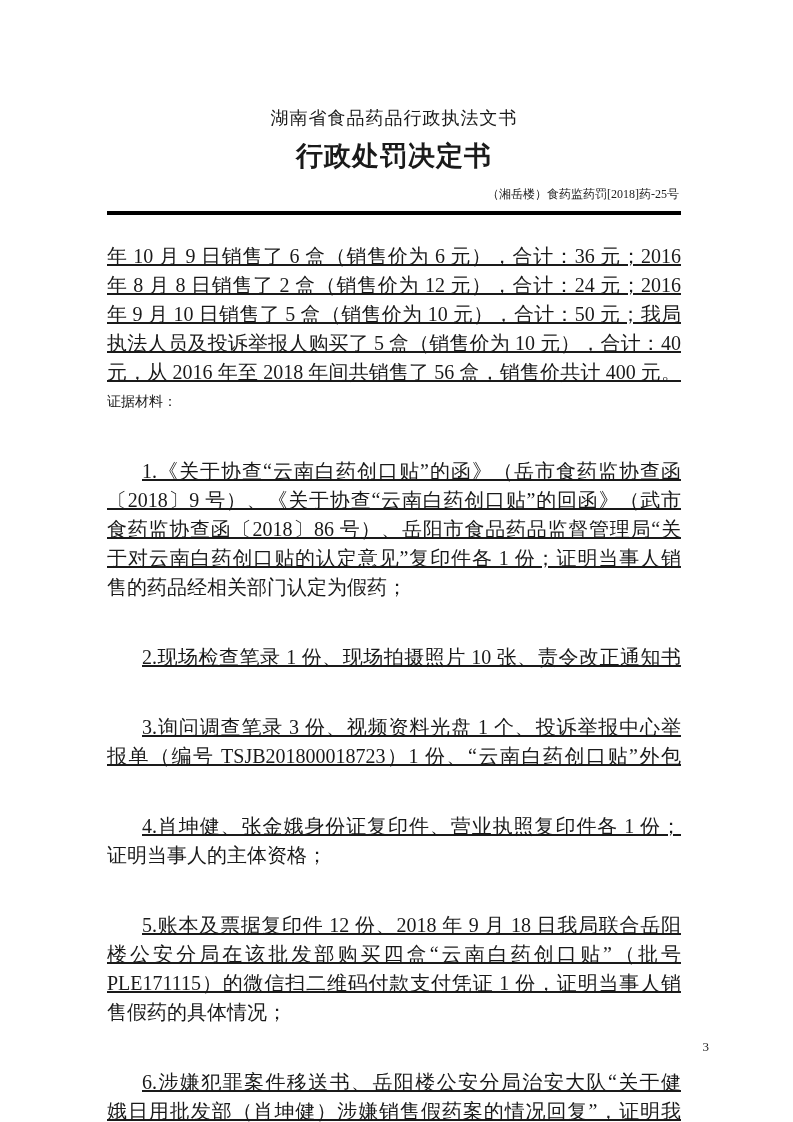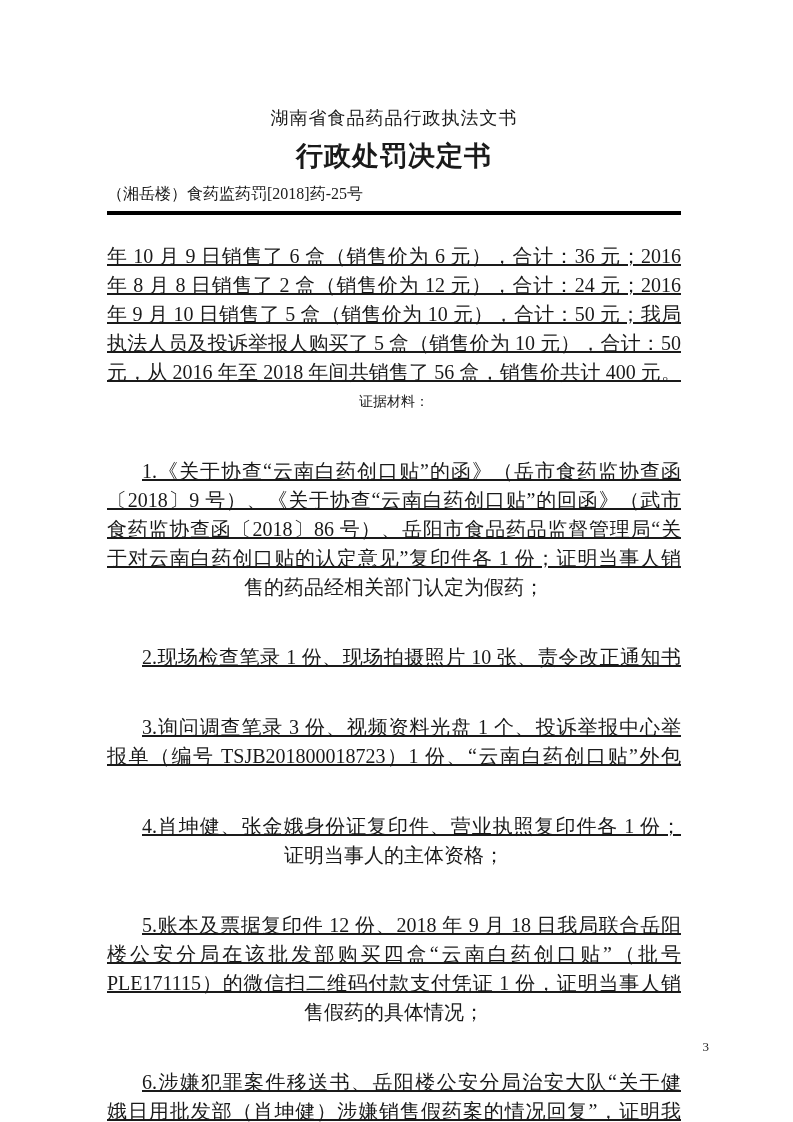--- a/index.html
+++ b/index.html
@@ -28,40 +28,39 @@
   .doc-title {
     margin: 6px 0 8px 0;
     font-size: 27px;
     line-height: 38px;
     font-weight: bold;
     text-align: center;
     letter-spacing: 1px;
   }
   .doc-number {
     margin-top: 7px;
-    font-size: 16px;
+    font-size: 12px;
     line-height: 22px;
-    text-align: left;
+    text-align: right;
     padding-right: 2px;
   }
   .rule {
     margin-top: 6px;
     height: 4px;
     background: #000000;
   }
   .doc-body {
     margin-top: 27px;
   }
   .line {
     font-size: 20px;
     line-height: 29px;
     height: 29px;
     white-space: pre-wrap;
     overflow: hidden;
-    text-align: center;
   }
   .line.jl {
     text-align: justify;
     text-align-last: justify;
     text-decoration: underline;
   }
   .line.ind {
     text-indent: 35px;
     margin-top: 41px;
   }
@@ -81,21 +80,21 @@
 
 <div class="page">
   <div class="doc-header">湖南省食品药品行政执法文书</div>
   <h1 class="doc-title">行政处罚决定书</h1>
   <div class="doc-number">（湘岳楼）食药监药罚[2018]药-25号</div>
   <div class="rule"></div>
   <div class="doc-body" id="doc-body">
       <div class="line jl">年 10 月 9 日销售了 6 盒（销售价为 6 元），合计：36 元；2016</div>
       <div class="line jl">年 8 月 8 日销售了 2 盒（销售价为 12 元），合计：24 元；2016</div>
       <div class="line jl">年 9 月 10 日销售了 5 盒（销售价为 10 元），合计：50 元；我局</div>
-      <div class="line jl">执法人员及投诉举报人购买了 5 盒（销售价为 10 元），合计：50</div>
+      <div class="line jl">执法人员及投诉举报人购买了 5 盒（销售价为 10 元），合计：40</div>
       <div class="line jl">元，从 2016 年至 2018 年间共销售了 56 盒，销售价共计 400 元。</div>
       <div class="line small">证据材料：</div>
       <div class="line jl ind">1.《关于协查“云南白药创口贴”的函》（岳市食药监协查函</div>
       <div class="line jl">〔2018〕9 号）、《关于协查“云南白药创口贴”的回函》（武市</div>
       <div class="line jl">食药监协查函〔2018〕86 号）、岳阳市食品药品监督管理局“关</div>
       <div class="line jl">于对云南白药创口贴的认定意见”复印件各 1 份；证明当事人销</div>
       <div class="line">售的药品经相关部门认定为假药；</div>
       <div class="line jl ind">2.现场检查笔录 1 份、现场拍摄照片 10 张、责令改正通知书</div>
       <div class="line jl ind">3.询问调查笔录 3 份、视频资料光盘 1 个、投诉举报中心举</div>
       <div class="line jl">报单（编号 TSJB201800018723）1 份、“云南白药创口贴”外包</div>

